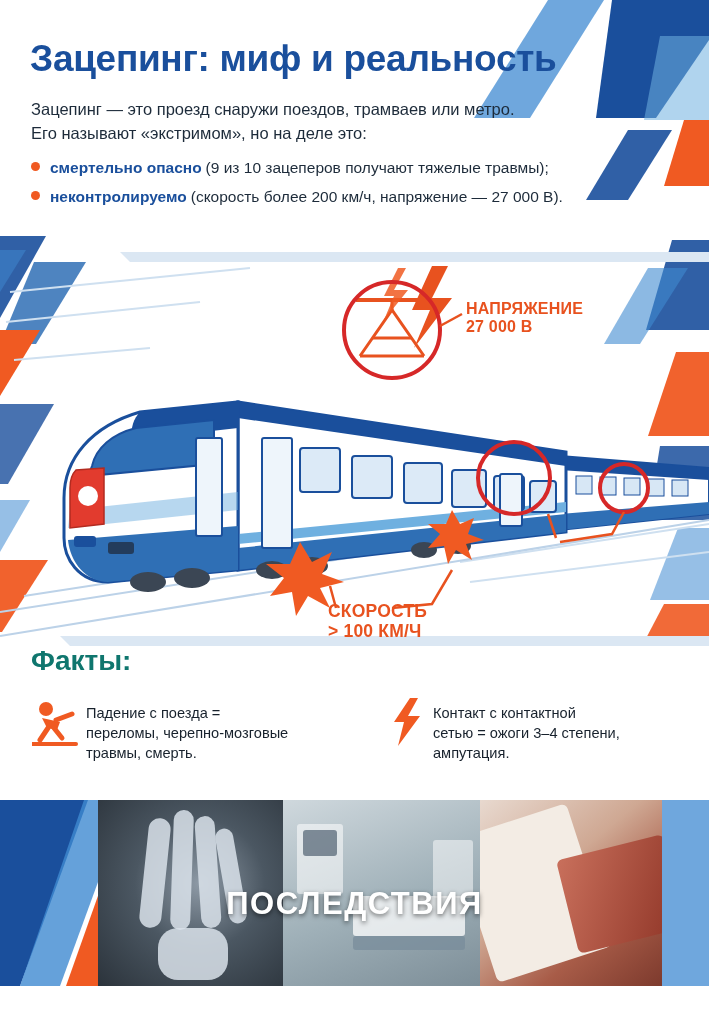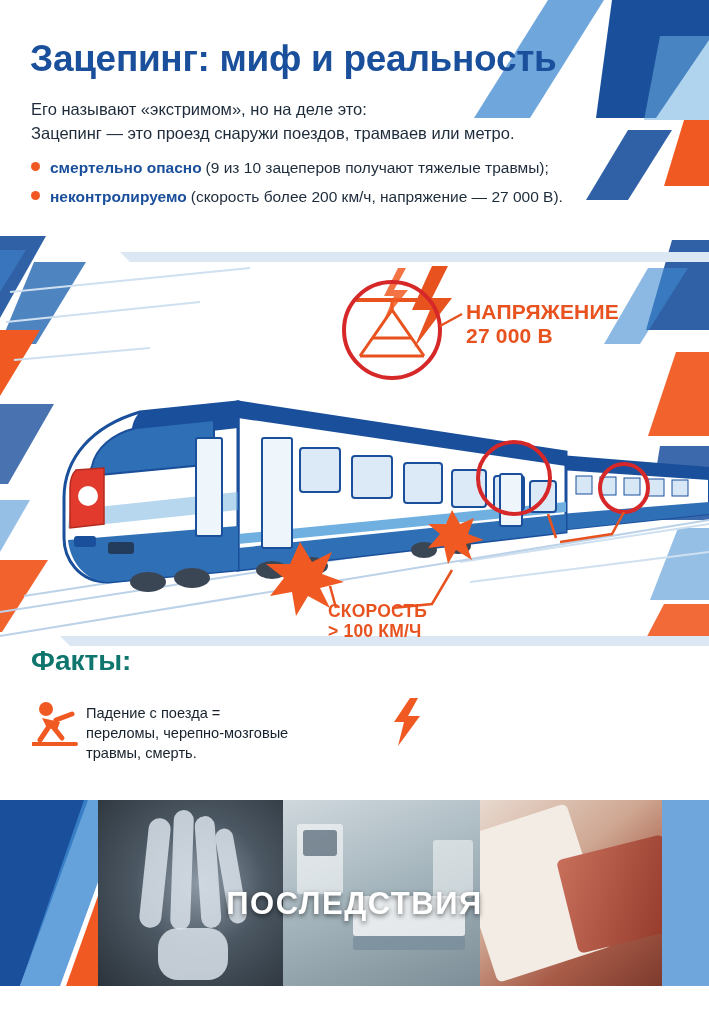--- a/index.html
+++ b/index.html
@@ -94,21 +94,21 @@
     overflow: hidden;
   }
 
   .callout {
     position: absolute;
     font-weight: bold;
     color: #e8521f;
     line-height: 1.12;
     letter-spacing: 0.2px;
   }
-  .callout.voltage { left: 466px; top: 48px; font-size: 21px; }
+  .callout.voltage { left: 466px; top: 48px; font-size: 16px; }
   .callout.fall    { left: 522px; top: 290px; font-size: 17.5px; }
   .callout.speed   { left: 328px; top: 350px; font-size: 17.5px; }
 
   
   .facts-title {
     position: absolute;
     left: 31px;
     top: 645px;
     font-size: 28px;
     font-weight: bold;
@@ -228,22 +228,22 @@
     <polygon points="540,800 580,800 512,986 474,986" fill="#f05a22" opacity=".9"></polygon>
     <polygon points="0,986 709,986 709,1024 0,1024" fill="#ffffff"></polygon>
     <polygon points="430,928 500,928 470,986 404,986" fill="#1a4f9c" opacity=".45"></polygon>
     <polygon points="180,920 236,920 208,986 154,986" fill="#3f8ad1" opacity=".35"></polygon>
   </svg>
 
   <div class="header-block">
     <div class="title">Зацепинг: миф и реальность</div>
 
     <div class="intro">
+      <div>Зацепинг — это проезд снаружи поездов, трамваев или метро.</div>
       <div>Его называют «экстримом», но на деле это:</div>
-      <div>Зацепинг — это проезд снаружи поездов, трамваев или метро.</div>
     </div>
 
     <div class="bullets">
       <div class="bullet-row">
         <span class="bullet-dot"></span>
         <span><span class="bullet-strong">смертельно опасно</span><span>(9 из 10 зацеперов получают тяжелые травмы);</span></span>
       </div>
       <div class="bullet-row">
         <span class="bullet-dot"></span>
         <span><span class="bullet-strong">неконтролируемо</span><span>(скорость более 200 км/ч, напряжение — 27 000 В).</span></span>
@@ -390,20 +390,25 @@
   <svg class="fact-icon" style="left:392px; top:698px;" width="30" height="48" viewBox="0 0 30 48">
     <polygon points="18,0 2,24 12,24 6,48 28,18 16,18 26,0" fill="#f05a22"></polygon>
   </svg>
 
   <div class="fact one">
     <div>Падение с поезда =</div>
     <div>переломы, черепно-мозговые</div>
     <div>травмы, смерть.</div>
   </div>
 
+  <div class="fact two">
+    <div>Контакт с контактной</div>
+    <div>сетью = ожоги 3–4 степени,</div>
+    <div>ампутация.</div>
+  </div>
 
   <div class="photos">
 
     <div class="photo ph-xray">
       <div class="xray-bone" style="left:46px; top:18px; width:22px; height:110px; transform:rotate(6deg);"></div>
       <div class="xray-bone" style="left:74px; top:10px; width:20px; height:120px; transform:rotate(2deg);"></div>
       <div class="xray-bone" style="left:100px; top:16px; width:20px; height:112px; transform:rotate(-4deg);"></div>
       <div class="xray-bone" style="left:124px; top:28px; width:18px; height:96px; transform:rotate(-10deg);"></div>
       <div class="xray-bone" style="left:60px; top:128px; width:70px; height:52px; border-radius:20px;"></div>
     </div>

